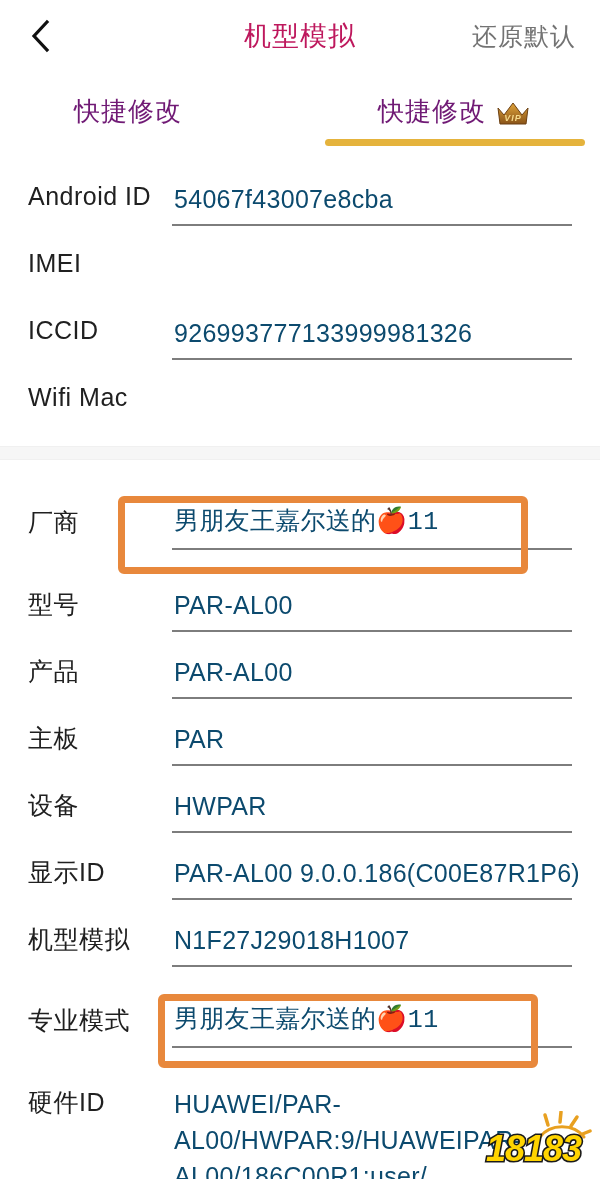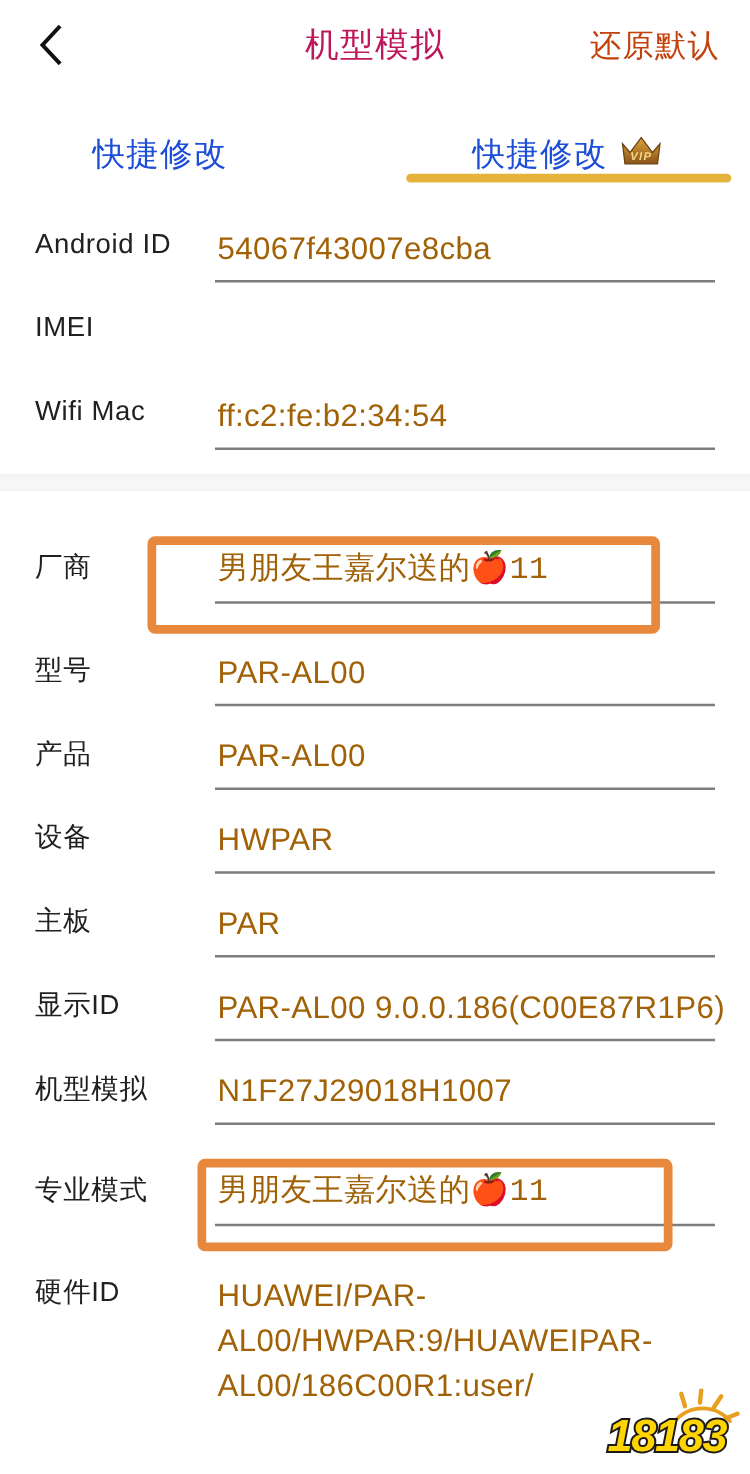--- a/index.html
+++ b/index.html
@@ -44,39 +44,39 @@
     font-size: 27px;
     color: #be185d;
     letter-spacing: 1px;
   }
   .nav-action {
     position: absolute;
     right: 24px;
     top: 50%;
     transform: translateY(-50%);
     font-size: 25px;
-    color: #c2410c;
+    color: #737373;
     cursor: pointer;
     letter-spacing: 1px;
   }
 
   
   .tabbar {
     position: relative;
     height: 78px;
     background: #ffffff;
   }
   .tab {
     position: absolute;
-    top: 34px;
+    top: 22px;
     font-size: 26px;
-    color: #1d4ed8;
+    color: #701a75;
     letter-spacing: 1px;
     display: flex;
-    align-items: flex-start;
+    align-items: center;
     cursor: pointer;
   }
   .tab-quick { left: 74px; }
   .tab-pro   { left: 378px; }
   .vip-badge {
     display: inline-block;
     margin-left: 10px;
     width: 34px;
     height: 26px;
     position: relative;
@@ -115,34 +115,34 @@
   .row {
     position: relative;
     height: 67px;
     display: flex;
     align-items: flex-start;
   }
   .row-label {
     position: absolute;
     left: 28px;
     top: 14px;
-    font-size: 22px;
+    font-size: 25px;
     color: #202020;
     white-space: nowrap;
     letter-spacing: 0.5px;
   }
   .row-field {
     position: absolute;
     left: 172px;
     right: 28px;
     top: 10px;
   }
   .row-value {
     font-size: 25px;
-    color: #a16207;
+    color: #0c4a6e;
     padding: 4px 0 8px 2px;
     min-height: 30px;
     line-height: 34px;
     white-space: nowrap;
     letter-spacing: 0.3px;
   }
   .row-value.multiline { white-space: normal; line-height: 36px; }
   .field-underline {
     height: 2px;
     background: #7d7d7d;
@@ -225,27 +225,30 @@
     <div class="row-field">
       <div class="row-value">54067f43007e8cba</div>
       <div class="field-underline"></div>
     </div>
   </div>
 
   <div class="row">
     <div class="row-label">IMEI</div>
   </div>
 
+  <div class="row">
+    <div class="row-label">ICCID</div>
+    <div class="row-field">
+      <div class="row-value">926993777133999981326</div>
+      <div class="field-underline"></div>
+    </div>
+  </div>
 
   <div class="row">
     <div class="row-label">Wifi Mac</div>
-    <div class="row-field">
-      <div class="row-value">ff:c2:fe:b2:34:54</div>
-      <div class="field-underline"></div>
-    </div>
   </div>
 </div>
 
 <div class="divider"></div>
 
 <div class="section section-bottom">
 
   <div class="row row-tall">
     <div class="row-label" style="top:32px">厂商</div>
     <div class="row-field" style="top:28px">
@@ -265,31 +268,31 @@
 
   <div class="row">
     <div class="row-label">产品</div>
     <div class="row-field">
       <div class="row-value">PAR-AL00</div>
       <div class="field-underline"></div>
     </div>
   </div>
 
   <div class="row">
+    <div class="row-label">主板</div>
+    <div class="row-field">
+      <div class="row-value">PAR</div>
+      <div class="field-underline"></div>
+    </div>
+  </div>
+
+  <div class="row">
     <div class="row-label">设备</div>
     <div class="row-field">
       <div class="row-value">HWPAR</div>
-      <div class="field-underline"></div>
-    </div>
-  </div>
-
-  <div class="row">
-    <div class="row-label">主板</div>
-    <div class="row-field">
-      <div class="row-value">PAR</div>
       <div class="field-underline"></div>
     </div>
   </div>
 
   <div class="row">
     <div class="row-label">显示ID</div>
     <div class="row-field">
       <div class="row-value">PAR-AL00 9.0.0.186(C00E87R1P6)</div>
       <div class="field-underline"></div>
     </div>

